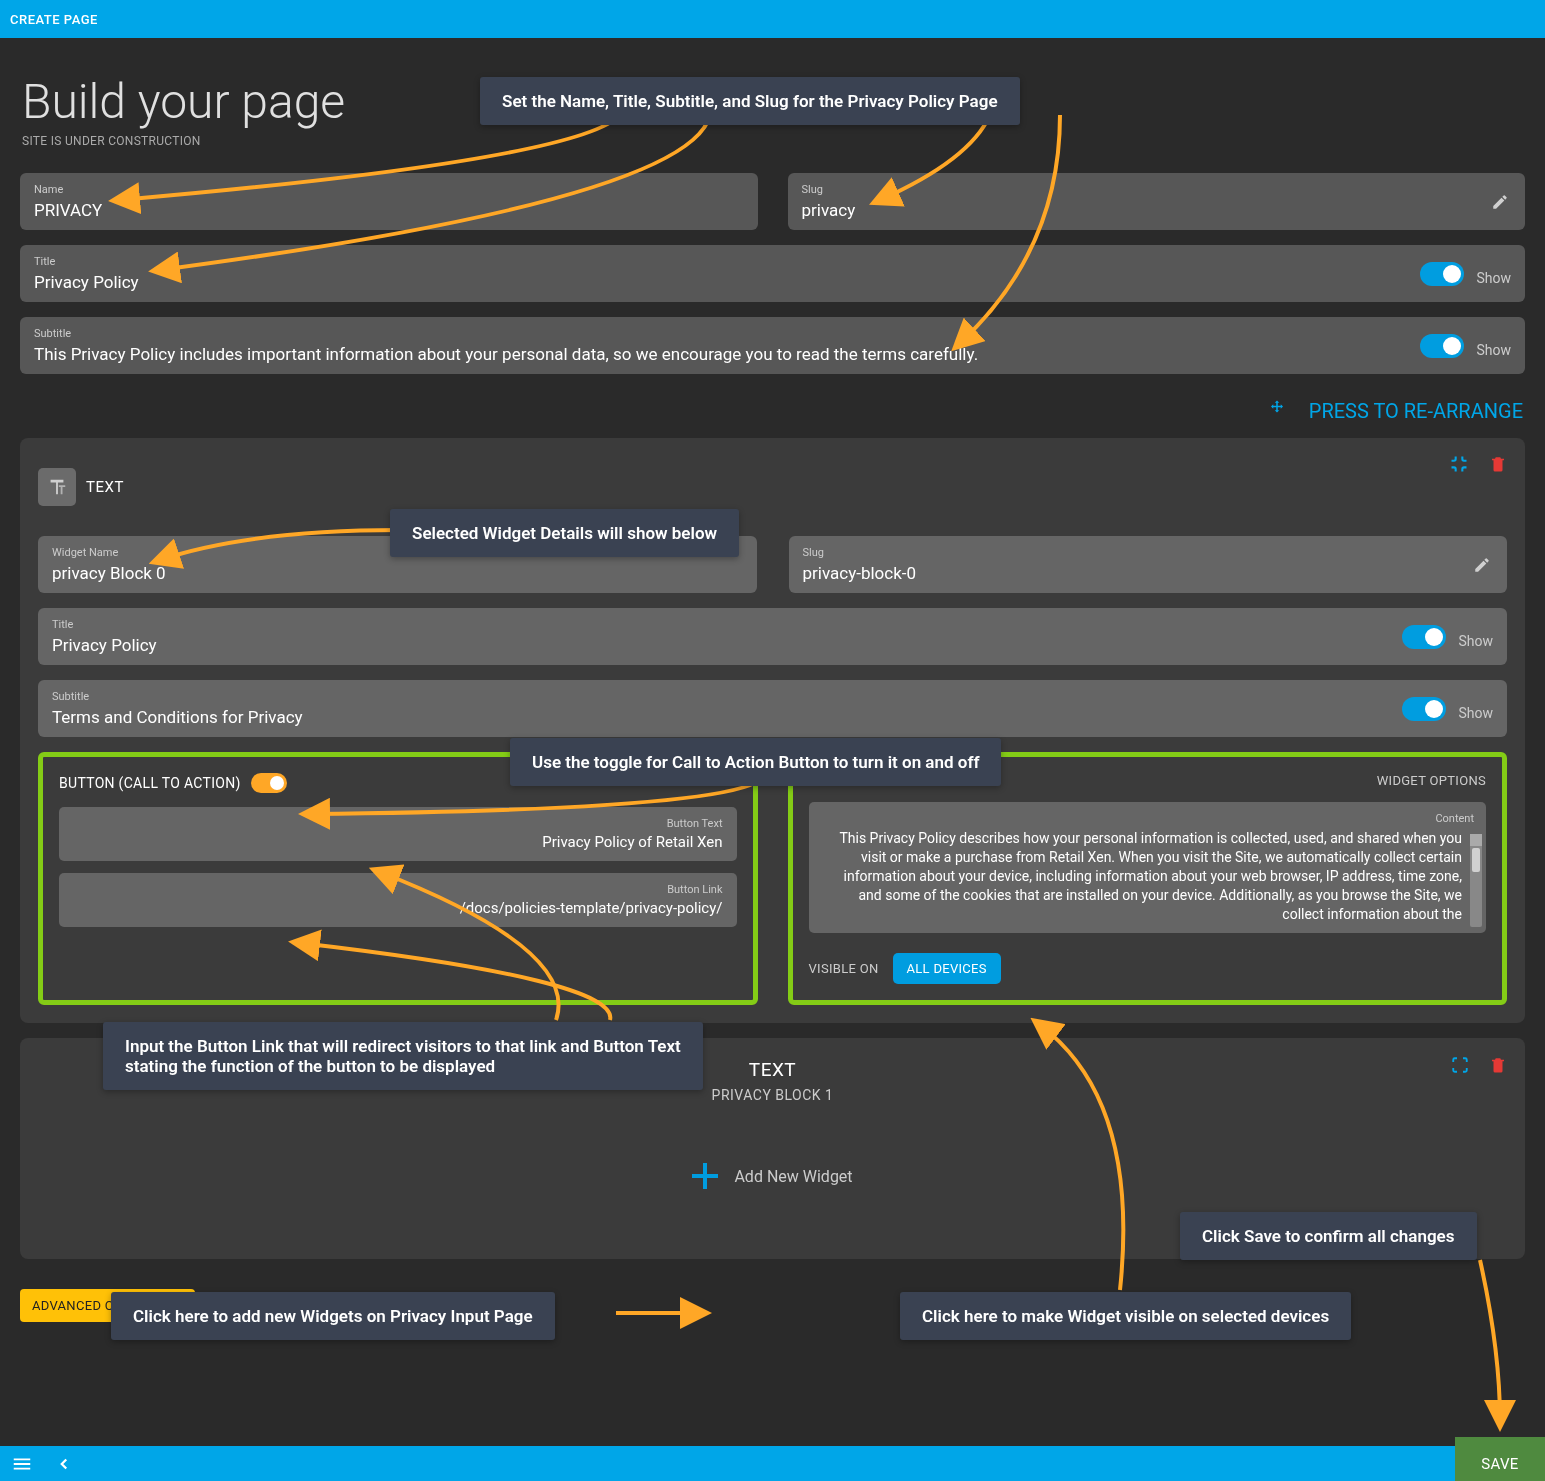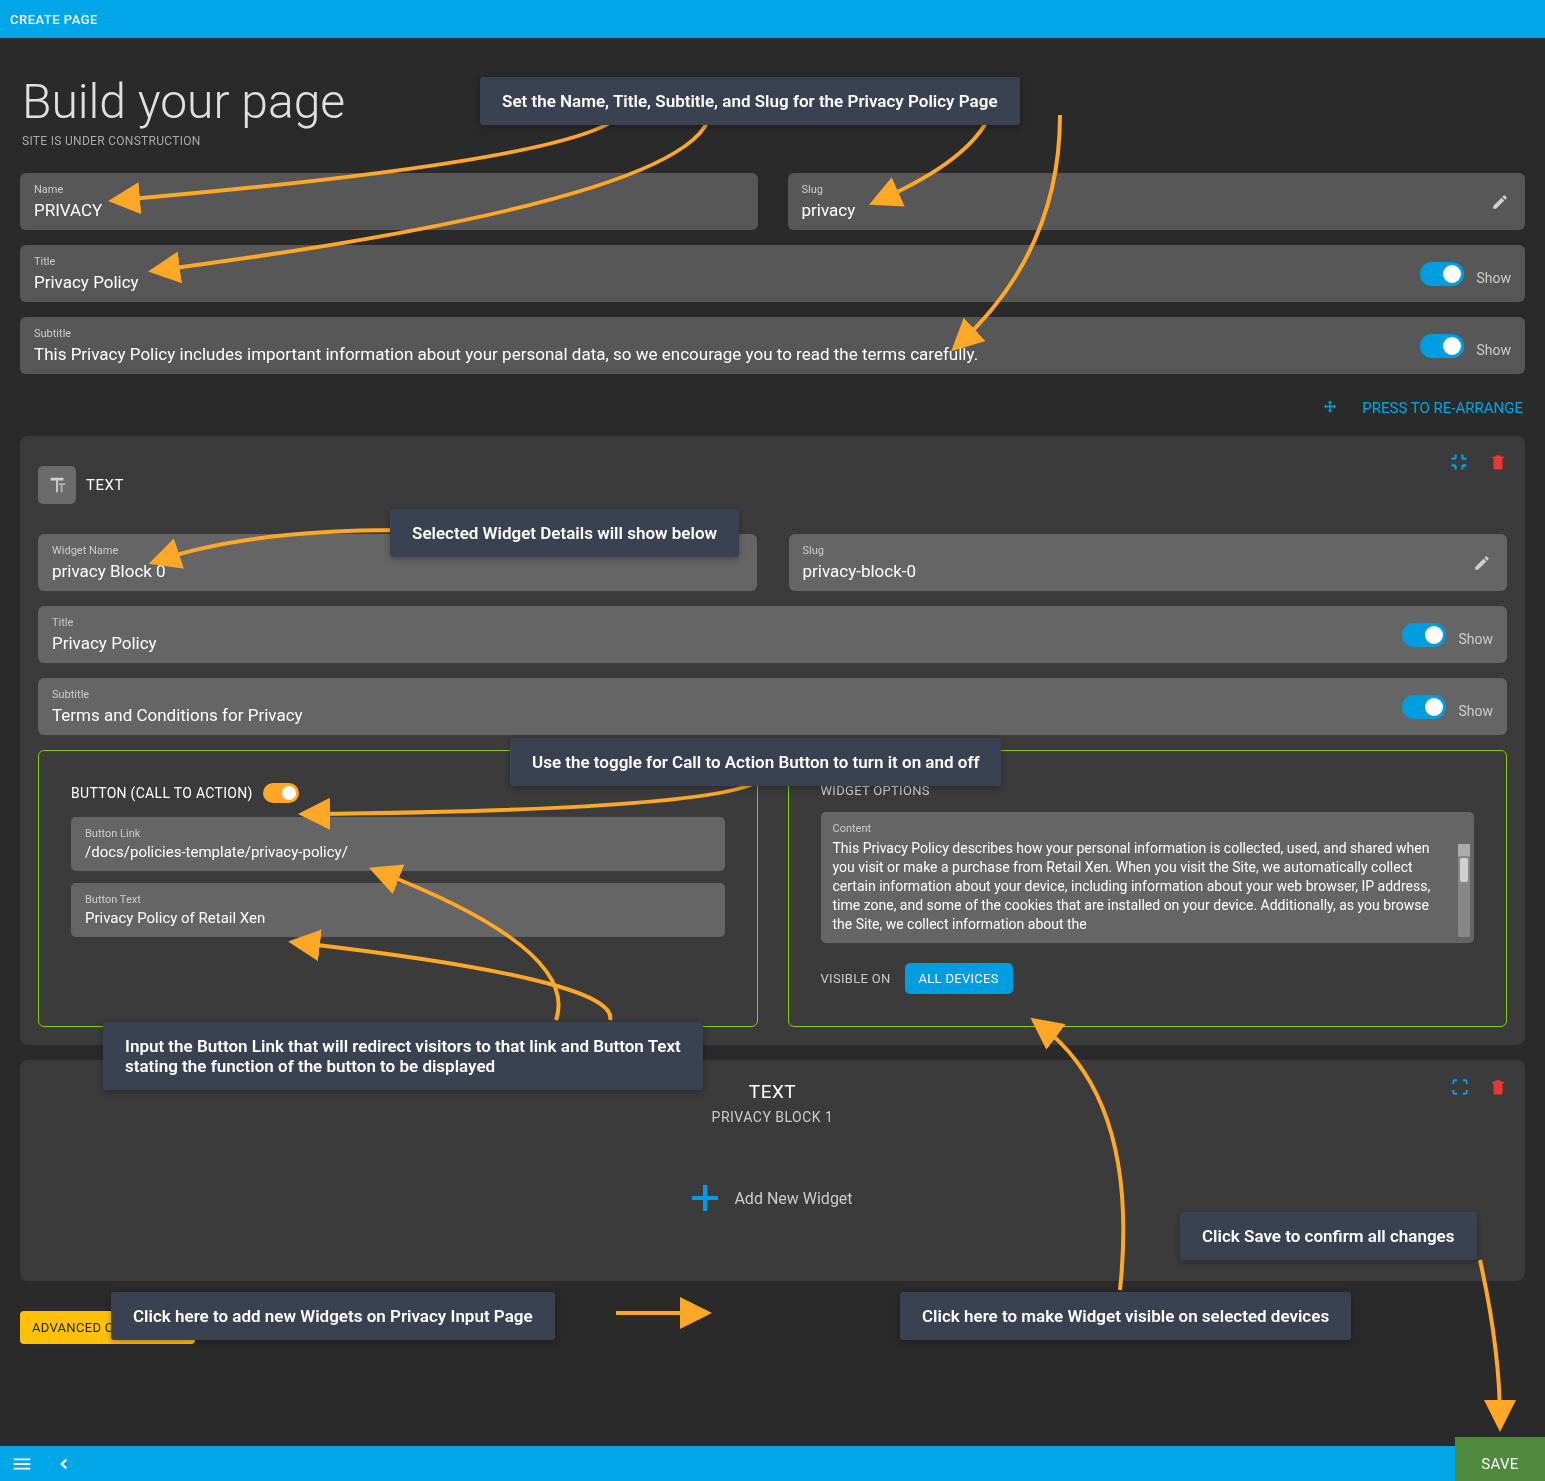--- a/index.html
+++ b/index.html
@@ -110,21 +110,21 @@
   transform: translateY(-50%);
   width: 18px;
   height: 18px;
 }
 .rearrange-row {
   text-align: right;
   padding: 10px 22px 10px 20px;
 }
 .rearrange-link {
   color: #00a6e8;
-  font-size: 15px;
+  font-size: 20px;
   display: inline-flex;
   align-items: flex-start;
   gap: 23px;
   cursor: pointer;
 }
 .widget-panel {
   background: #3b3b3b;
   margin: 5px 20px 15px 20px;
   border-radius: 8px;
   padding: 30px 18px 18px 18px;
@@ -174,23 +174,24 @@
   min-height: 54px;
   position: relative;
 }
 .two-col {
   display: flex;
   gap: 30px;
   align-items: stretch;
 }
 .col {
   flex: 1;
-  border: 1px solid #84cc16;
+  border: 5px solid #84cc16;
   border-radius: 6px;
-  padding: 32px;
+  padding: 16px;
+  text-align: right;
 }
 .cta-header {
   display: flex;
   align-items: center;
   gap: 10px;
   margin-bottom: 14px;
 }
 .cta-title {
   color: #fff;
   font-size: 14px;
@@ -517,26 +518,26 @@
       </div>
     </div>
   </div>
   <div class="two-col">
     <div class="col">
       <div class="cta-header">
         <span class="cta-title">BUTTON (CALL TO ACTION)</span>
         <span class="toggle small amber"></span>
       </div>
       <div class="inner-field">
+        <div class="inner-label">Button Text</div>
+        <div class="inner-value">Privacy Policy of Retail Xen</div>
+      </div>
+      <div class="inner-field">
         <div class="inner-label">Button Link</div>
         <div class="inner-value">/docs/policies-template/privacy-policy/</div>
-      </div>
-      <div class="inner-field">
-        <div class="inner-label">Button Text</div>
-        <div class="inner-value">Privacy Policy of Retail Xen</div>
       </div>
     </div>
     <div class="col">
       <div class="option-title">WIDGET OPTIONS</div>
       <div class="content-box">
         <div class="content-label">Content</div>
         <div class="content-text">This Privacy Policy describes how your personal information is collected, used, and shared when you visit or make a purchase from Retail Xen. When you visit the Site, we automatically collect certain information about your device, including information about your web browser, IP address, time zone, and some of the cookies that are installed on your device. Additionally, as you browse the Site, we collect information about the</div>
         <div class="content-scrollbar"></div>
       </div>
       <div class="visible-row">

